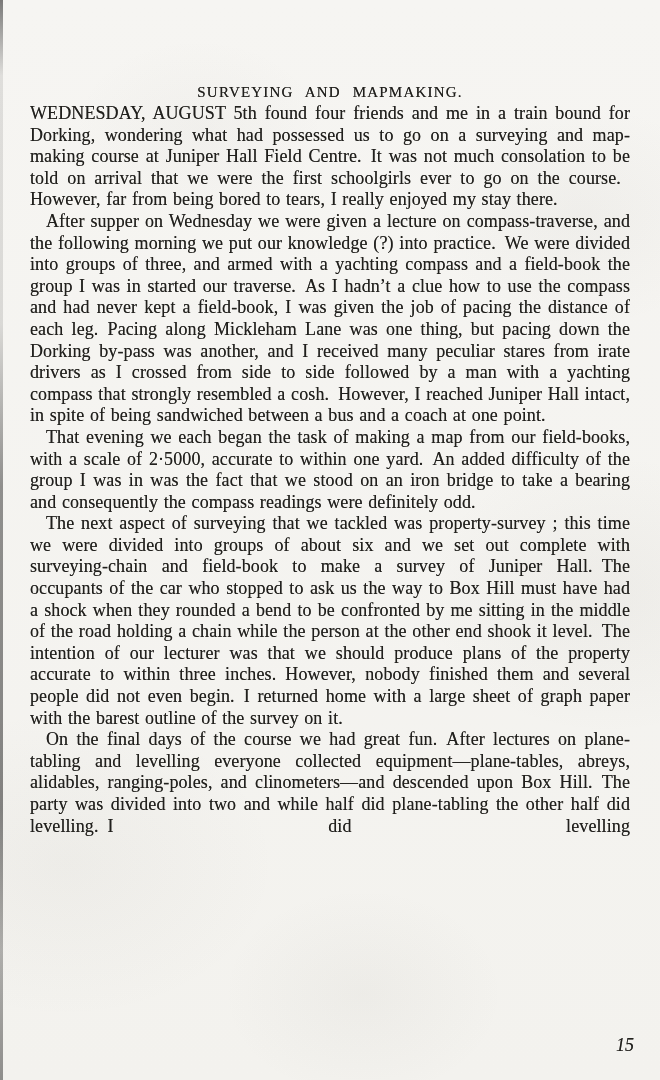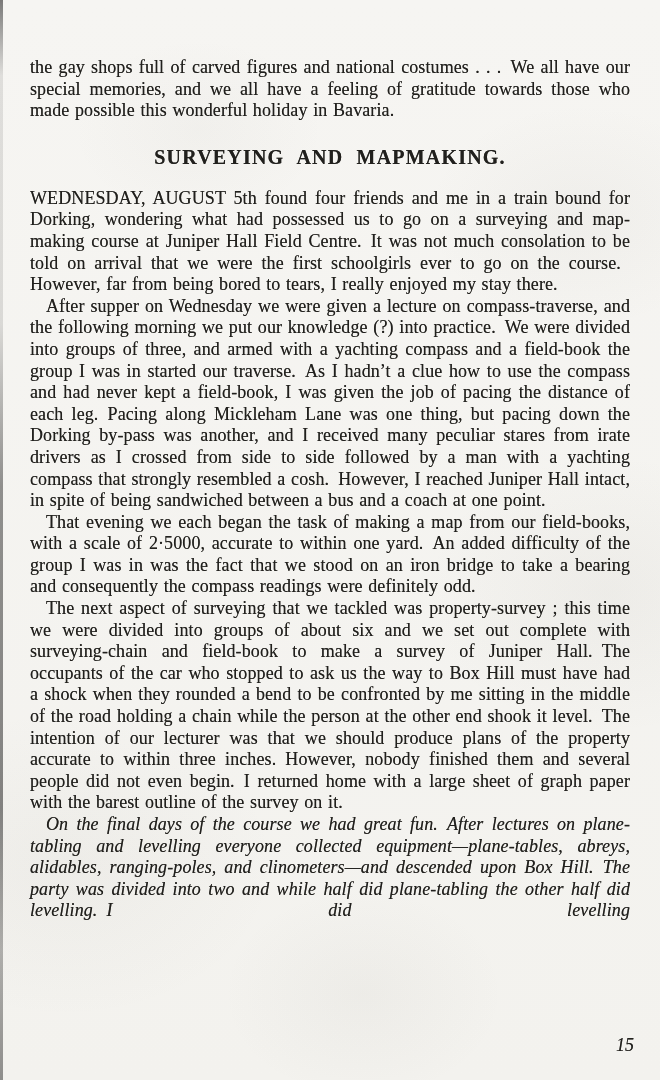--- a/index.html
+++ b/index.html
@@ -47,34 +47,34 @@
     margin: 0;
     font-size: 18px;
     line-height: 21.6px;
     text-align: justify;
     text-indent: 16px;
     word-spacing: 1px;
     letter-spacing: 0.1px;
     text-shadow: 0 0 0.3px rgba(33,32,29,0.6);
   }
   .noindent { text-indent: 0; }
-  .continues { text-align-last: justify; font-style: italic; }
+  .continues { text-align-last: justify; }
   .attribution {
     margin: 6px 16px 0 0;
     font-size: 18px;
     line-height: 21.6px;
     text-align: right;
     text-shadow: 0 0 0.3px rgba(33,32,29,0.6);
   }
   .smallcaps { font-variant: small-caps; letter-spacing: 0.4px; }
   .heading {
-    margin: 24px 0 20px 0;
-    font-size: 20px;
+    margin: 24px 0 0 0;
+    font-size: 15px;
     line-height: 22px;
-    font-weight: bold;
+    font-weight: normal;
     text-align: center;
     letter-spacing: 1.2px;
     word-spacing: 7px;
     text-shadow: 0 0 0.4px rgba(33,32,29,0.7);
   }
   .page-number {
     position: absolute;
     right: 26px;
     top: 1034px;
     font-size: 18px;
@@ -83,21 +83,20 @@
     font-style: italic;
   }
 </style>
 </head>
 <body style="background: rgb(245, 244, 241); color: rgb(33, 32, 29);">
 
 <div class="page">
   <div class="scan-edge"></div>
 
   <div class="content">
-    <p class="body-text noindent">the gay shops full of carved figures and national costumes . . . We all have our special memories, and we all have a feeling of gratitude towards those who made possible this wonderful holiday in Bavaria.</p>
 
 
     <h1 class="heading">SURVEYING AND MAPMAKING.</h1>
 
     <p class="body-text noindent">WEDNESDAY, AUGUST 5th found four friends and me in a train bound for Dorking, wondering what had possessed us to go on a surveying and map-making course at Juniper Hall Field Centre. It was not much consolation to be told on arrival that we were the first schoolgirls ever to go on the course. However, far from being bored to tears, I really enjoyed my stay there.</p>
 
     <p class="body-text">After supper on Wednesday we were given a lecture on compass-traverse, and the following morning we put our knowledge (?) into practice. We were divided into groups of three, and armed with a yachting compass and a field-book the group I was in started our traverse. As I hadn’t a clue how to use the compass and had never kept a field-book, I was given the job of pacing the distance of each leg. Pacing along Mickleham Lane was one thing, but pacing down the Dorking by-pass was another, and I received many peculiar stares from irate drivers as I crossed from side to side followed by a man with a yachting compass that strongly resembled a cosh. However, I reached Juniper Hall intact, in spite of being sandwiched between a bus and a coach at one point.</p>
 
     <p class="body-text">That evening we each began the task of making a map from our field-books, with a scale of 2·5000, accurate to within one yard. An added difficulty of the group I was in was the fact that we stood on an iron bridge to take a bearing and consequently the compass readings were definitely odd.</p>
 

